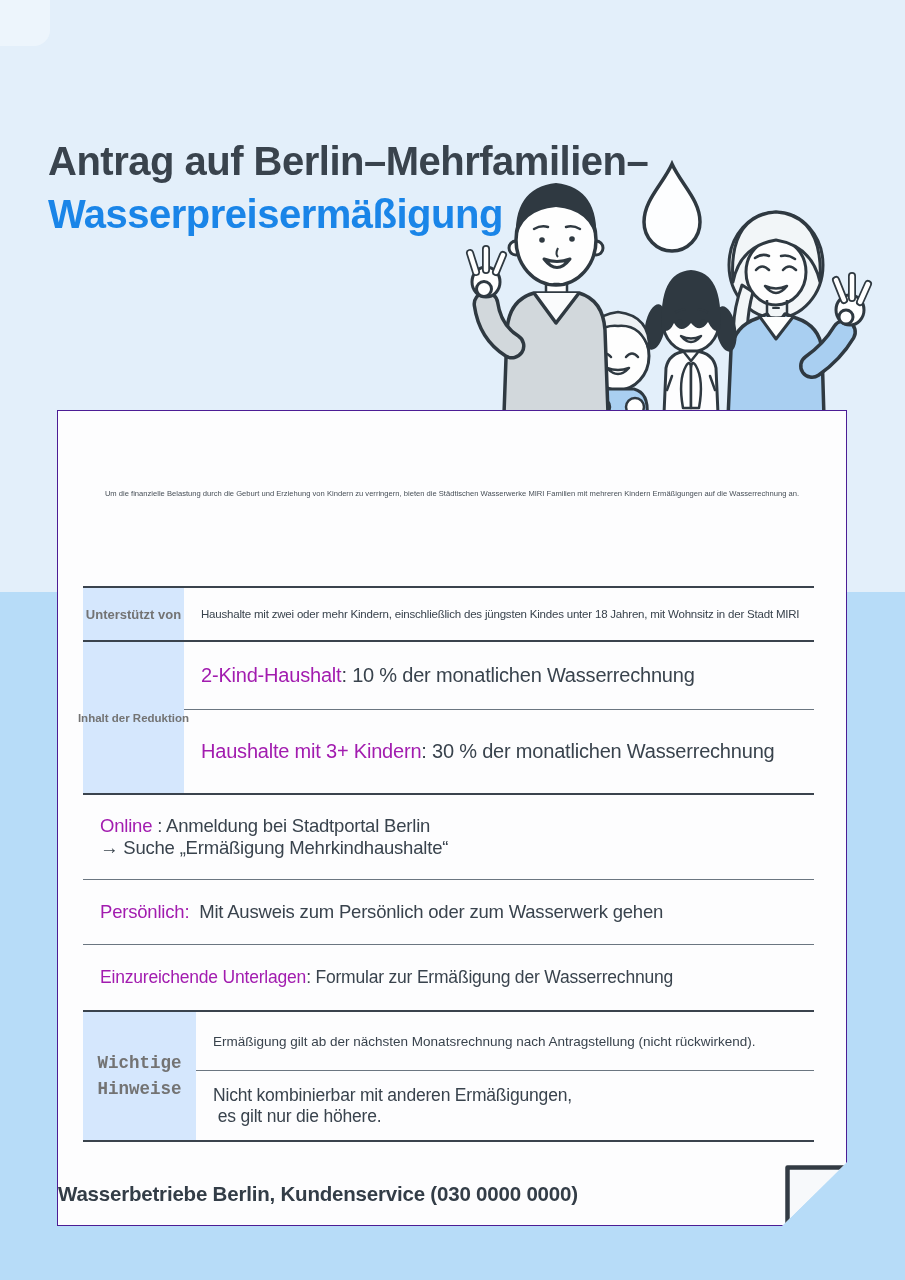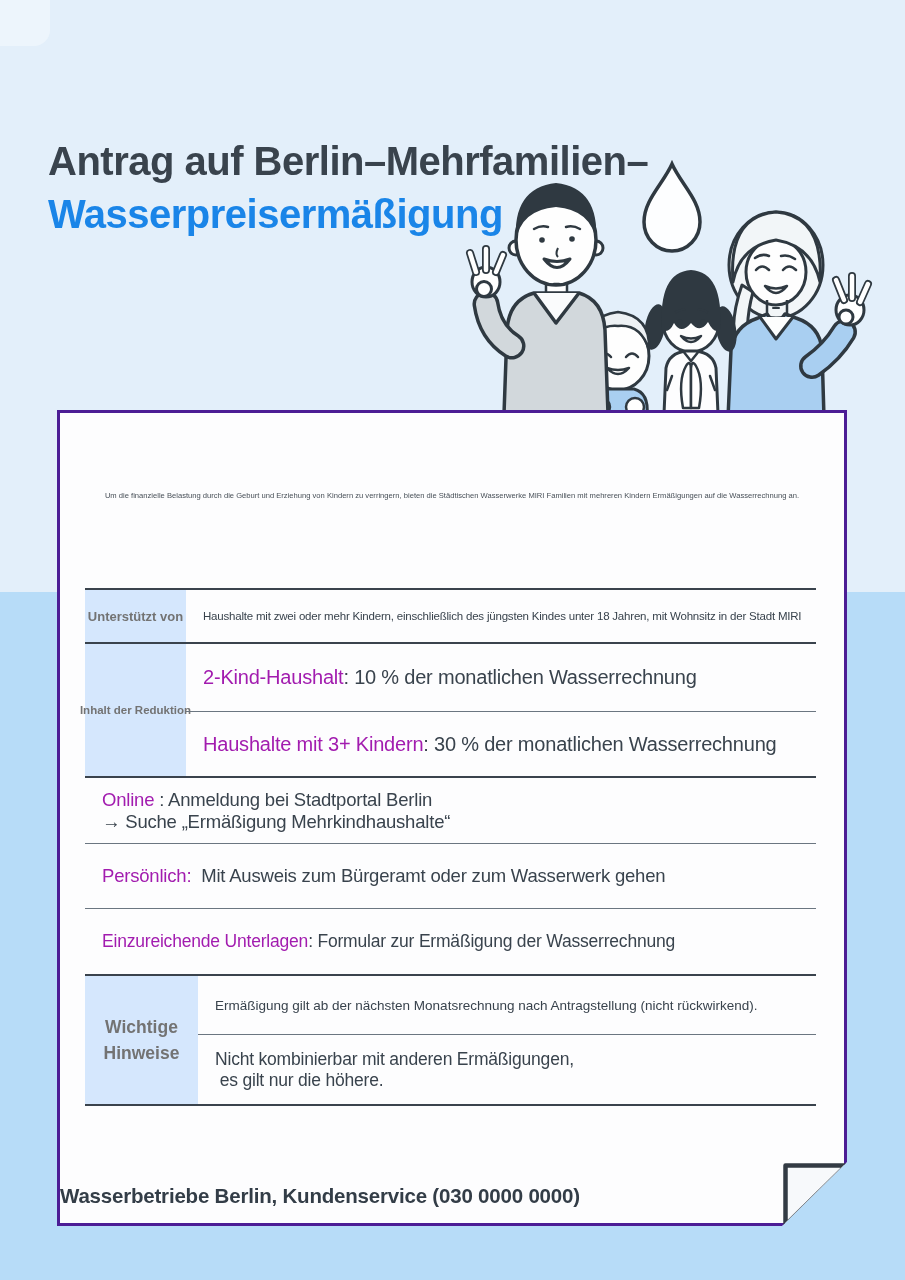--- a/index.html
+++ b/index.html
@@ -9,45 +9,45 @@
     background:linear-gradient(180deg,#E3EFFA 0,#E3EFFA 592px,#B7DCF8 592px,#B7DCF8 100%);
   }
   .corner-accent{position:absolute;left:0;top:0;width:50px;height:46px;background:#EDF5FC;border-radius:0 0 16px 0;}
   .title{position:absolute;left:48px;top:108px;font-size:40px;font-weight:600;letter-spacing:-0.5px;line-height:53px;z-index:2;}
   .title .l1{color:#39434D;display:block;}
   .title .l2{color:#1A85E8;display:block;}
   .illu{position:absolute;left:440px;top:160px;width:465px;height:260px;z-index:3;}
   
   .paper{
     position:absolute;left:57px;top:410px;width:790px;height:816px;box-sizing:border-box;
-    background:#FDFDFE;border:3px solid #4c1d95;z-index:4;
+    background:#FDFDFE;border:1px solid #4c1d95;z-index:4;
     clip-path:polygon(0 0,100% 0,100% calc(100% - 64px),calc(100% - 65px) 100%,0 100%);
   }
   .fold{position:absolute;right:-5px;bottom:-5px;width:66px;height:65px;z-index:6;}
   .intro{position:absolute;left:0;top:70px;width:100%;text-align:center;font-size:7.6px;color:#474F57;white-space:nowrap;z-index:5;}
   .t-table{position:absolute;left:25px;top:175px;width:731px;border-top:2px solid #3A434D;z-index:5;}
   .trow{display:flex;border-bottom:2px solid #3A434D;}
   .tlabel{width:101px;flex:0 0 101px;background:#D5E7FD;display:flex;align-items:center;justify-content:center;
     text-align:center;font-weight:bold;color:#737373;}
   .tcells{flex:1;display:flex;flex-direction:column;min-width:0;}
   .tcell{display:flex;flex-direction:column;justify-content:center;padding-left:17px;box-sizing:border-box;color:#39434D;}
   .tcell + .tcell{border-top:1.5px solid #6B7681;}
   .lead{color:#a21caf;}
   .nw{white-space:pre;}
   .fz-s{font-size:11.5px;letter-spacing:-0.2px;}
   .fz-m{font-size:13.5px;}
   .fz-l{font-size:20px;letter-spacing:-0.2px;}
   .fz-l2{font-size:18.5px;letter-spacing:-0.2px;}
   .fz-l3{font-size:17.5px;letter-spacing:-0.2px;}
   .lbl-s{font-size:11.5px;white-space:nowrap;}
   .lbl-m{font-size:13px;white-space:nowrap;}
-  .lbl-xl{font-size:17.5px;line-height:1.5;padding:12px 6px;}
+  .lbl-xl{font-size:17.5px;line-height:1.5;padding:12px 6px;font-family:Liberation Mono, monospace;}
   .line{display:block;}
   .footer{position:absolute;left:0;top:750px;width:100%;font-size:20.5px;font-weight:bold;color:#333D47;letter-spacing:-0.2px;z-index:5;}
-  .h64{height:52px}.h67{height:67px}.h68{height:65px}.h65{height:65px}.h66{height:66px}.h58{height:58px}.h70{height:70px}
+  .h64{height:52px}.h67{height:67px}.h68{height:84px}.h65{height:65px}.h66{height:66px}.h58{height:58px}.h70{height:70px}
 </style>
 </head>
 <body>
 
 <div class="corner-accent"></div>
 
 <h1 class="title">
   <span class="l1">Antrag auf Berlin–Mehrfamilien–</span>
   <span class="l2">Wasserpreisermäßigung</span>
 </h1>
@@ -165,21 +165,21 @@
       </div>
     </div>
 
     <div class="trow">
       <div class="tcells">
         <div class="tcell h68 fz-l2">
           <span class="nw line"><span class="lead">Online</span><span> : Anmeldung bei Stadtportal Berlin</span></span>
           <span class="nw line">→ Suche „Ermäßigung Mehrkindhaushalte“</span>
         </div>
         <div class="tcell h65 fz-l2">
-          <span class="nw"><span class="lead">Persönlich:</span><span>  Mit Ausweis zum Bürgeramt oder zum Wasserwerk gehen</span></span>
+          <span class="nw"><span class="lead">Persönlich:</span><span>  Mit Ausweis zum Persönlich oder zum Wasserwerk gehen</span></span>
         </div>
         <div class="tcell h66 fz-l3">
           <span class="nw"><span class="lead">Einzureichende Unterlagen</span><span>: Formular zur Ermäßigung der Wasserrechnung</span></span>
         </div>
       </div>
     </div>
 
     <div class="trow">
       <div class="tlabel lbl-xl">Wichtige Hinweise</div>
       <div class="tcells">

